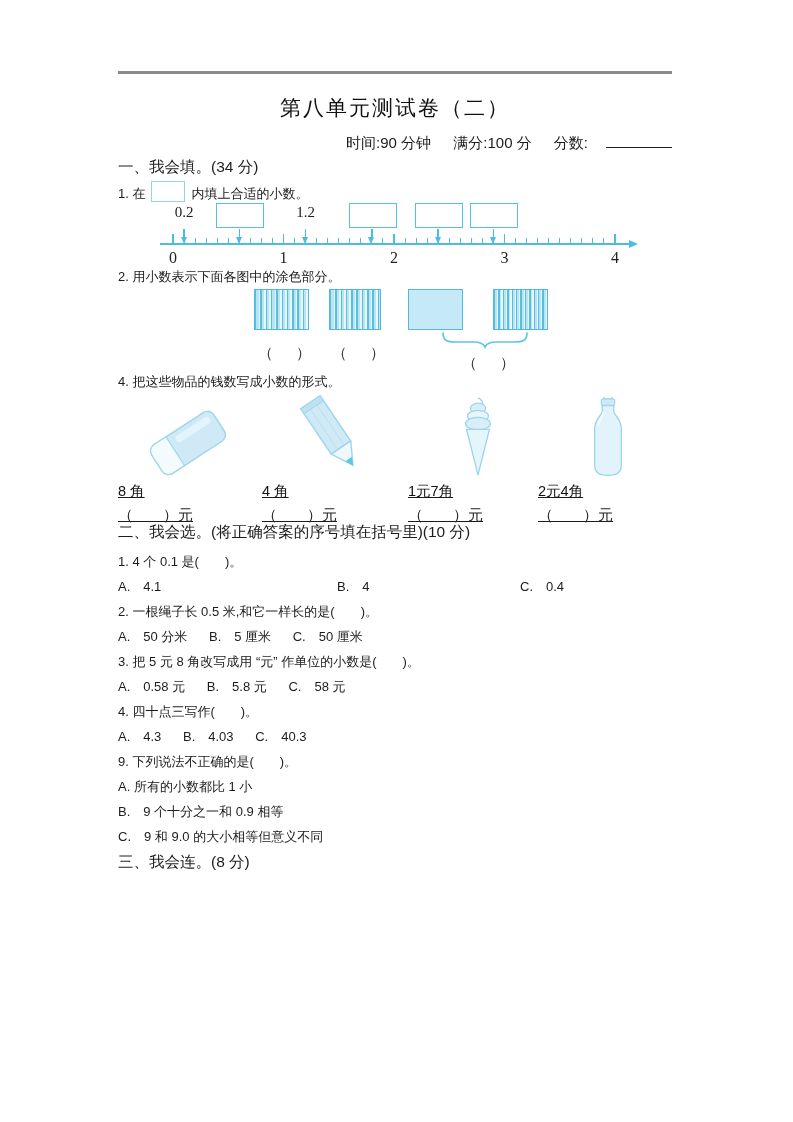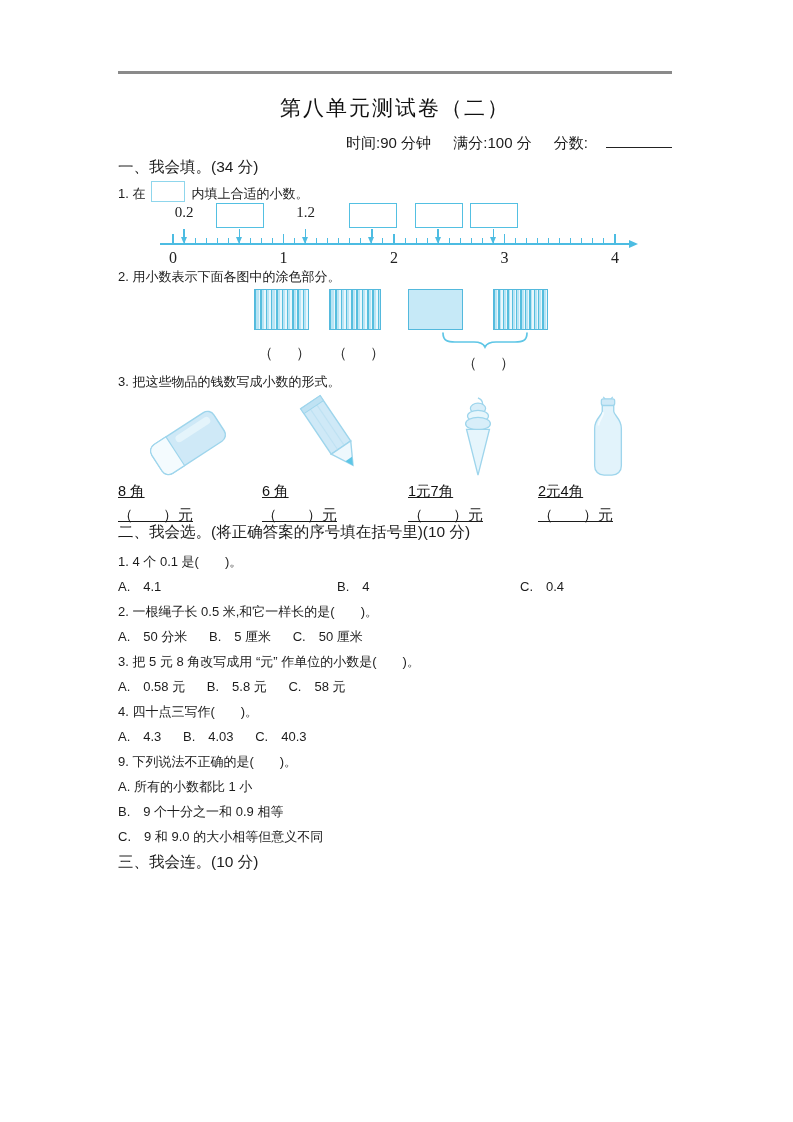--- a/index.html
+++ b/index.html
@@ -138,21 +138,21 @@
   <div class="fig fig-striped" style="left:329px;width:52px"></div>
   <div class="fig fig-solid" style="left:408px;width:55px"></div>
   <div class="fig fig-striped-dense" style="left:493px;width:55px"></div>
   <div class="paren" style="left:258px;top:344px">（　）</div>
   <div class="paren" style="left:332px;top:344px">（　）</div>
   <svg class="abs" style="left:441px;top:332px" width="88" height="17" viewBox="0 0 88 17">
     <path d="M2,1 C2,9 7,10 14,10 L33,10 C39,10 42,11 44,15 C46,11 49,10 55,10 L74,10 C81,10 86,9 86,1" fill="none" stroke="#5fc6e6" stroke-width="1.7" stroke-linecap="round"></path>
   </svg>
   <div class="paren" style="left:462px;top:354px">（　）</div>
 
-  <div class="line" style="top:372px">3. 把这些物品的钱数写成小数的形式。</div>
+  <div class="line" style="top:372px">4. 把这些物品的钱数写成小数的形式。</div>
 
   <div class="item" style="left:118px;top:393px">
     <div class="icon-box">
       <svg width="108" height="74" viewBox="0 0 110 78">
         <g transform="rotate(-33 55 40)">
           <rect x="16" y="22" width="78" height="36" rx="8" fill="#cfe9f7" stroke="#9ed5ec" stroke-width="1.5"></rect>
           <path d="M16,30 a8,8 0 0 1 8,-8 h15 v36 h-15 a8,8 0 0 1 -8,-8 z" fill="#f4fbfe" stroke="#9ed5ec" stroke-width="1.2"></path>
           <rect x="46" y="27" width="42" height="8" rx="4" fill="#e4f4fb"></rect>
         </g>
       </svg>
@@ -167,21 +167,21 @@
         <g transform="rotate(-34 47 44)">
           <rect x="36" y="3" width="24" height="56" fill="#cfe9f7" stroke="#9ed5ec" stroke-width="1.5"></rect>
           <line x1="44" y1="3" x2="44" y2="59" stroke="#bfe2f3" stroke-width="1.2"></line>
           <line x1="52" y1="3" x2="52" y2="59" stroke="#bfe2f3" stroke-width="1.2"></line>
           <rect x="36" y="3" width="24" height="6" fill="#bfe2f3" stroke="#9ed5ec" stroke-width="1"></rect>
           <polygon points="36,59 60,59 48,81" fill="#eef8fd" stroke="#9ed5ec" stroke-width="1.4"></polygon>
           <polygon points="44,73 52,73 48,81" fill="#5ec6e6"></polygon>
         </g>
       </svg>
     </div>
-    <div class="price">6 角</div>
+    <div class="price">4 角</div>
     <div class="answer">（　　）元</div>
   </div>
 
   <div class="item" style="left:408px;top:393px">
     <div class="icon-box">
       <svg width="48" height="84" viewBox="0 0 50 88">
         <path d="M25,3 q7,3 4,10" fill="none" stroke="#9ed5ec" stroke-width="1.5"></path>
         <ellipse cx="25" cy="14" rx="8" ry="5.5" fill="#d8eef9" stroke="#9ed5ec" stroke-width="1.3"></ellipse>
         <ellipse cx="25" cy="22" rx="11" ry="6" fill="#e7f6fc" stroke="#9ed5ec" stroke-width="1.3"></ellipse>
         <ellipse cx="25" cy="30" rx="13" ry="6.5" fill="#d8eef9" stroke="#9ed5ec" stroke-width="1.3"></ellipse>
@@ -233,15 +233,15 @@
     <span class="opt">A.　4.3</span>
     <span class="opt">B.　4.03</span>
     <span class="opt">C.　40.3</span>
   </div>
 
   <div class="line" style="top:752px">9. 下列说法不正确的是(　　)。</div>
   <div class="line" style="top:777px">A. 所有的小数都比 1 小</div>
   <div class="line" style="top:802px">B.　9 个十分之一和 0.9 相等</div>
   <div class="line" style="top:827px">C.　9 和 9.0 的大小相等但意义不同</div>
 
-  <div class="line heading" style="top:852px">三、我会连。(10 分)</div>
+  <div class="line heading" style="top:852px">三、我会连。(8 分)</div>
 
 </div>
 
 </body></html>

